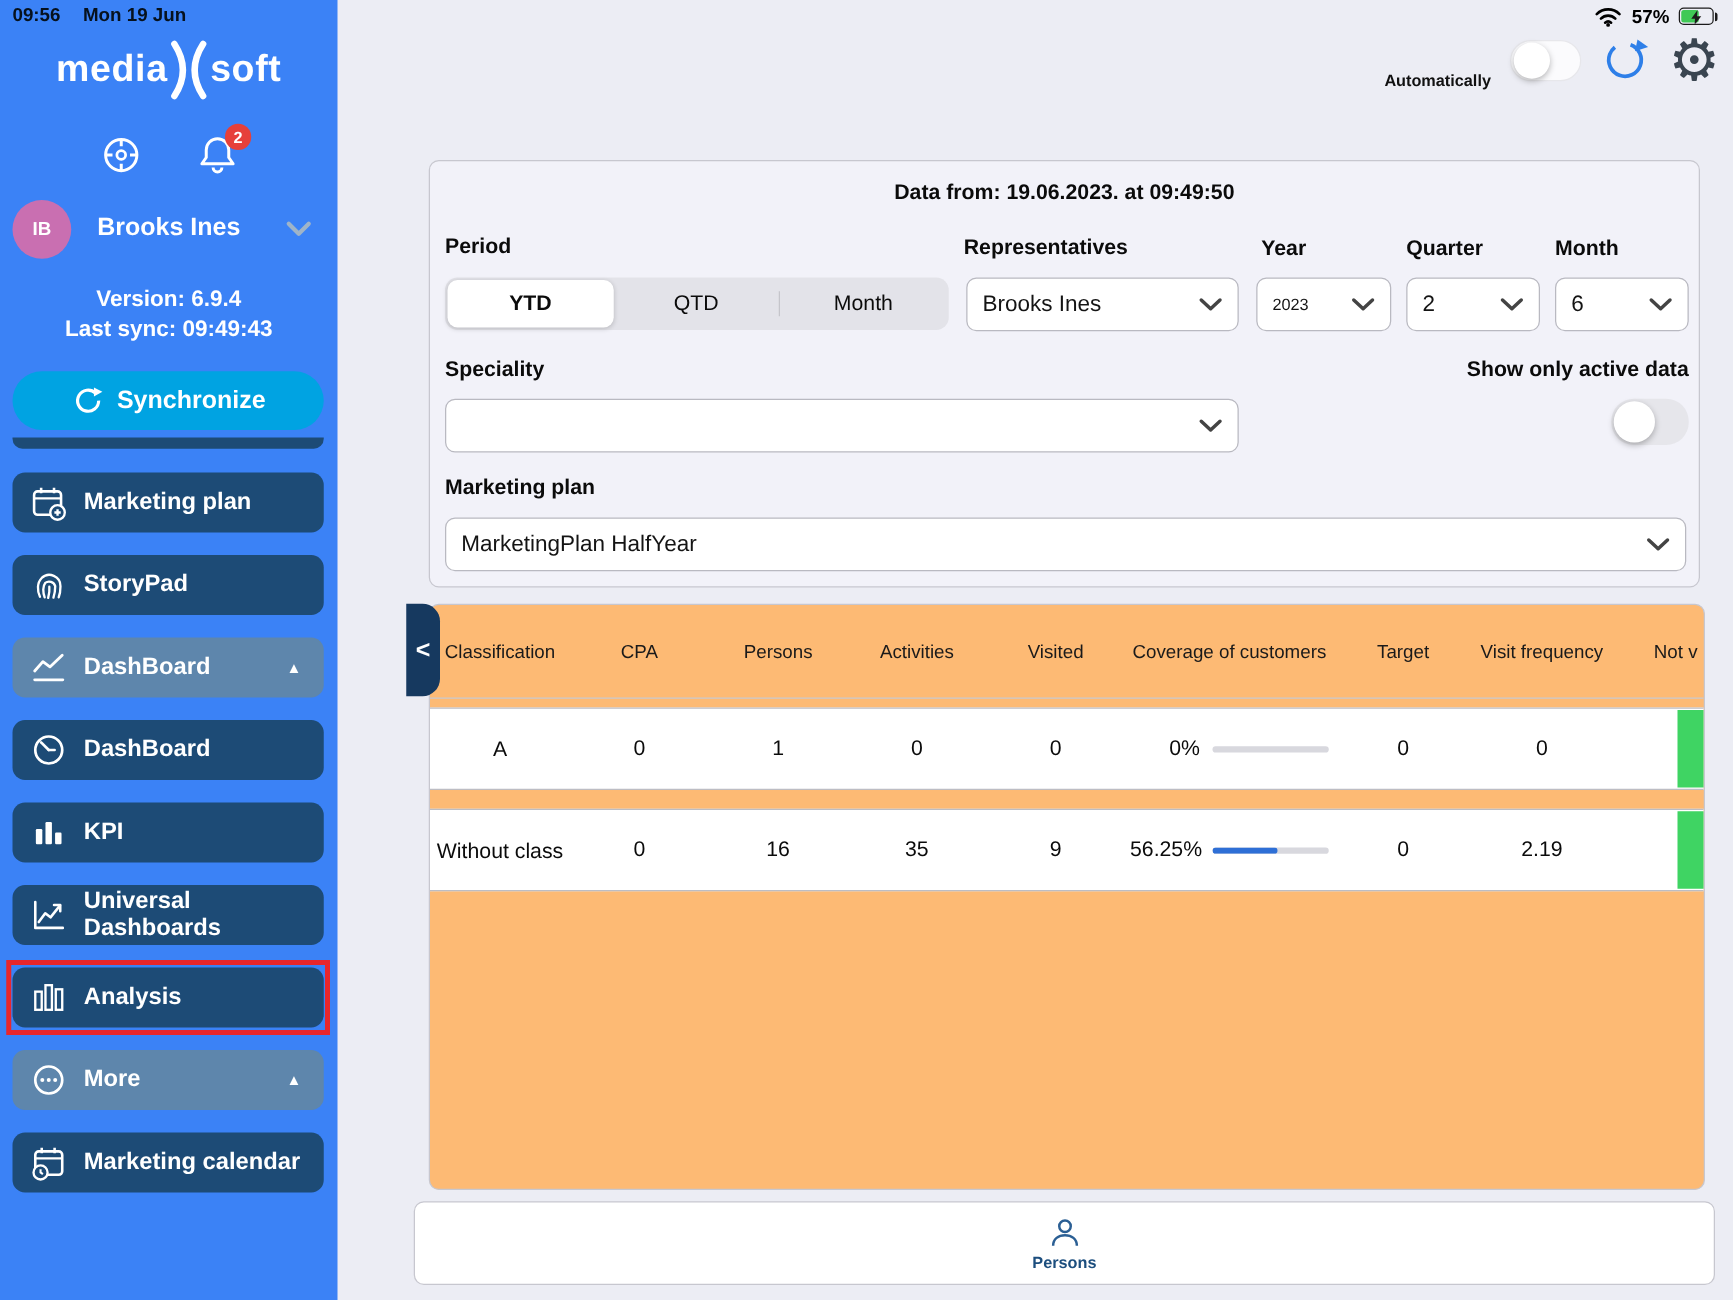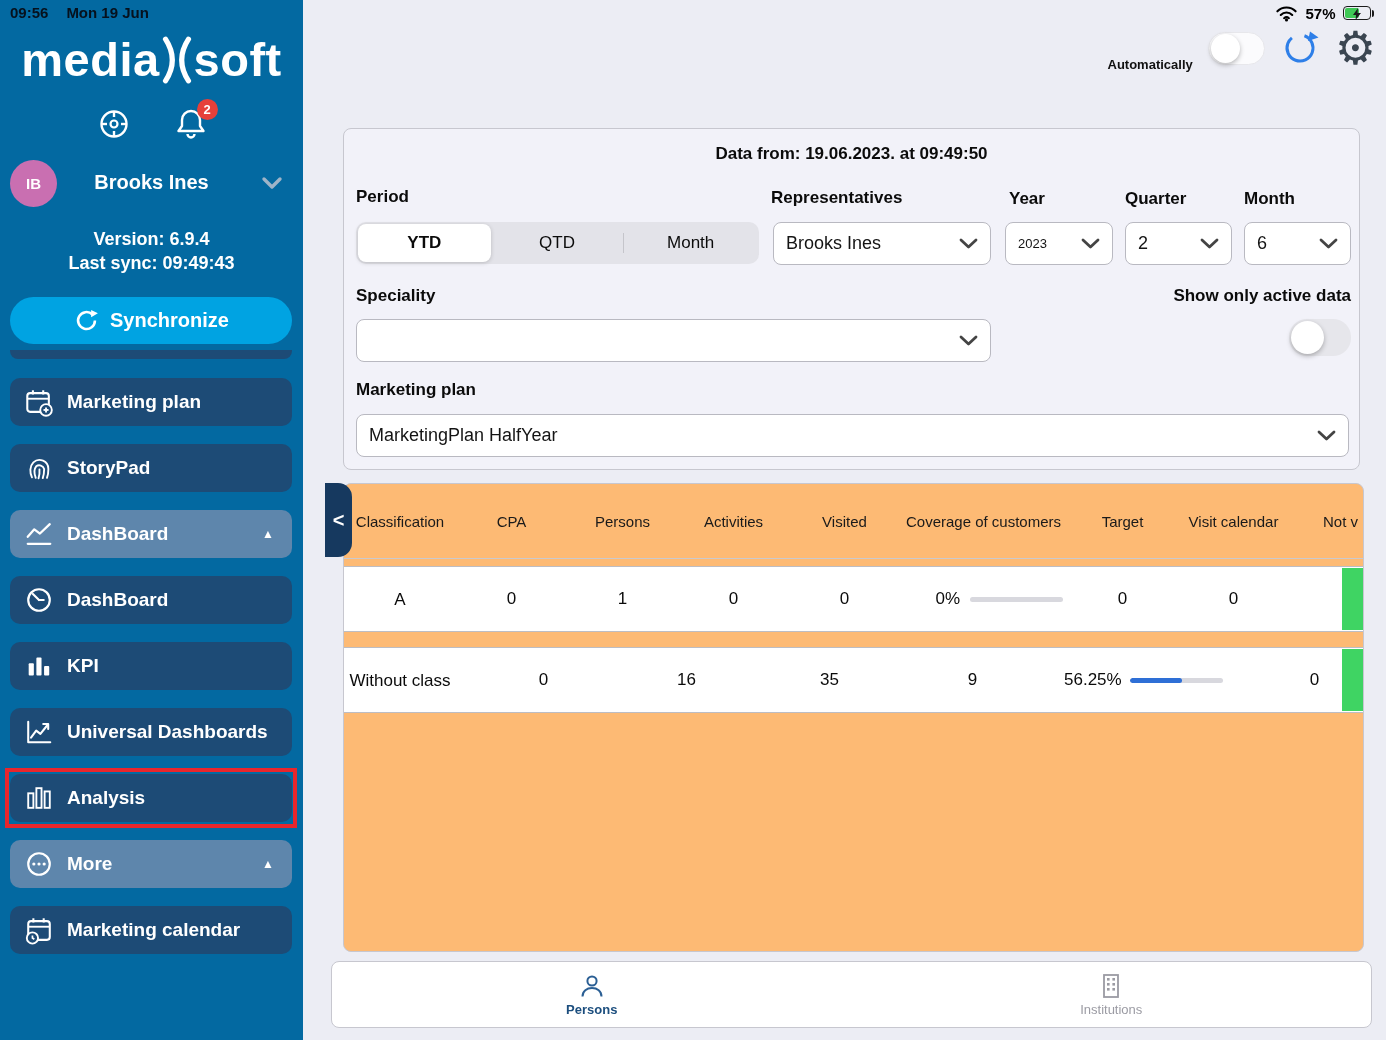--- a/index.html
+++ b/index.html
@@ -1,23 +1,23 @@
 <!DOCTYPE html>
 <html><head>
 <meta charset="utf-8">
 <style>
   * { box-sizing: border-box; margin: 0; padding: 0; }
   html,body { width:1386px; height:1040px; }
   body { font-family: "Liberation Sans", "DejaVu Sans", sans-serif; background:#ECEDF4; }
   .page { position:relative; width:1386px; height:1040px; overflow:hidden; background:#ECEDF4; }
 
   
-  .sidebar { position:absolute; left:0; top:0; width:303px; height:1040px; background:#0369a1; color:#fff; }
+  .sidebar { position:absolute; left:0; top:0; width:270px; height:1040px; background:#3b82f6; color:#fff; }
   .status-left { position:absolute; top:4px; left:10px; display:flex; gap:18px; font-size:15px; font-weight:700; color:#06111d; }
-  .logo { position:absolute; top:32px; left:0; right:0; display:flex; justify-content:center; align-items:center; font-size:47px; font-weight:700; color:#fff; letter-spacing:.5px; }
+  .logo { position:absolute; top:32px; left:0; right:0; display:flex; justify-content:center; align-items:center; font-size:30px; font-weight:700; color:#fff; letter-spacing:.5px; }
   .logo svg { margin:0 -4px; }
   .icon-row { position:absolute; top:106px; left:0; right:0; display:flex; justify-content:center; gap:42px; align-items:center; }
   .hicon { position:relative; display:inline-flex; cursor:pointer; }
   .badge { position:absolute; top:-7px; right:-10px; width:21px; height:21px; border-radius:50%; background:#E6403A; color:#fff; font-size:13px; font-weight:700; display:flex; align-items:center; justify-content:center; }
   .user-row { position:absolute; top:158px; left:0; right:0; height:52px; cursor:pointer; }
   .avatar { position:absolute; left:10px; top:2px; width:47px; height:47px; border-radius:50%; background:#C96FB1; color:#fff; font-size:15px; font-weight:600; display:flex; align-items:center; justify-content:center; }
   .user-name { position:absolute; left:60px; right:60px; top:13px; text-align:center; font-size:20px; font-weight:700; }
   .user-caret { position:absolute; right:20px; top:18px; }
   .version, .last-sync { position:absolute; left:0; right:0; text-align:center; font-size:18px; font-weight:700; }
   .version { top:229px; } .last-sync { top:253px; }
@@ -77,21 +77,21 @@
   .toggle-filter { position:absolute; right:8px; top:190px; }
 
   
   .table-card { position:absolute; left:18px; top:483px; width:1021px; height:469px; background:#fdba74; border:1px solid #C7C7CF; border-radius:8px; overflow:hidden; }
   .grid-cols { display:grid; grid-template-columns:112px 111px 111px 111px 111px 167px 111px 111px 1fr; }
   .thead { height:75px; align-items:center; border-bottom:1px solid #C9C9CE; font-size:15px; color:#1a1a1a; }
   .th { text-align:center; padding:0 4px; line-height:19px; }
   .th-last { text-align:left; padding-left:34px; white-space:nowrap; }
   .trow { position:relative; height:66px; align-items:center; border-top:1px solid #BDBDC3; border-bottom:1px solid #BDBDC3; font-size:17px; color:#0b0b0b; text-align:center; background:#fff; cursor:pointer; }
   .trow-1 { margin-top:7px; }
-  .trow-2 { margin-top:15px;gap:32px; }
+  .trow-2 { margin-top:15px; }
   .td { padding:0 4px; }
   .td-class { line-height:21px; }
   .coverage { display:flex; align-items:center; justify-content:center; gap:10px; }
   .cov-label { min-width:56px; text-align:right; }
   .bar { width:100px; height:5px; border-radius:3px; background:#D8D8DE; overflow:hidden; display:inline-block; }
   .bar-fill { display:block; height:100%; background:#2E6FD6; border-radius:3px; }
   .green-cell { position:absolute; right:0; top:1px; bottom:1px; width:21px; background:#3FD463; }
 
   
   .tabbar { position:absolute; left:6px; top:961px; width:1041px; height:67px; background:#fff; border:1px solid #C7C7CF; border-radius:8px; display:flex; }
@@ -390,21 +390,21 @@
 
     <section class="table-card">
       <div class="thead grid-cols">
         <div class="th">Classification</div>
         <div class="th">CPA</div>
         <div class="th">Persons</div>
         <div class="th">Activities</div>
         <div class="th">Visited</div>
         <div class="th">Coverage of customers</div>
         <div class="th">Target</div>
-        <div class="th">Visit calendar</div>
+        <div class="th">Visit frequency</div>
         <div class="th th-last">Not v</div>
       </div>
 
       <div class="trow trow-1 grid-cols">
         <div class="td td-class">A</div>
         <div class="td">0</div>
         <div class="td">1</div>
         <div class="td">0</div>
         <div class="td">0</div>
         <div class="td coverage">
@@ -441,30 +441,16 @@
     <footer class="tabbar">
       <div class="tab tab-persons">
         <svg width="28" height="28" viewBox="0 0 28 28">
           <g fill="none" stroke="#2B5F94" stroke-width="2">
             <circle cx="14" cy="9" r="4.6"></circle>
             <path d="M4.5 24.5 c0-5.4 4.3-8.4 9.5-8.4 s9.5 3 9.5 8.4"></path>
           </g>
         </svg>
         <span class="tab-label">Persons</span>
       </div>
-      <div class="tab tab-institutions">
-        <svg width="26" height="28" viewBox="0 0 26 28">
-          <rect x="6" y="3" width="14" height="22" fill="none" stroke="#9B9BA3" stroke-width="1.8"></rect>
-          <g fill="#9B9BA3">
-            <rect x="9" y="6" width="2.6" height="2.6"></rect>
-              <rect x="14.4" y="6" width="2.6" height="2.6"></rect>
-            <rect x="9" y="11" width="2.6" height="2.6"></rect>
-              <rect x="14.4" y="11" width="2.6" height="2.6"></rect>
-            <rect x="9" y="16" width="2.6" height="2.6"></rect>
-              <rect x="14.4" y="16" width="2.6" height="2.6"></rect>
-          </g>
-        </svg>
-        <span class="tab-label">Institutions</span>
-      </div>
     </footer>
 
   </main>
 </div>
 
 </body></html>

